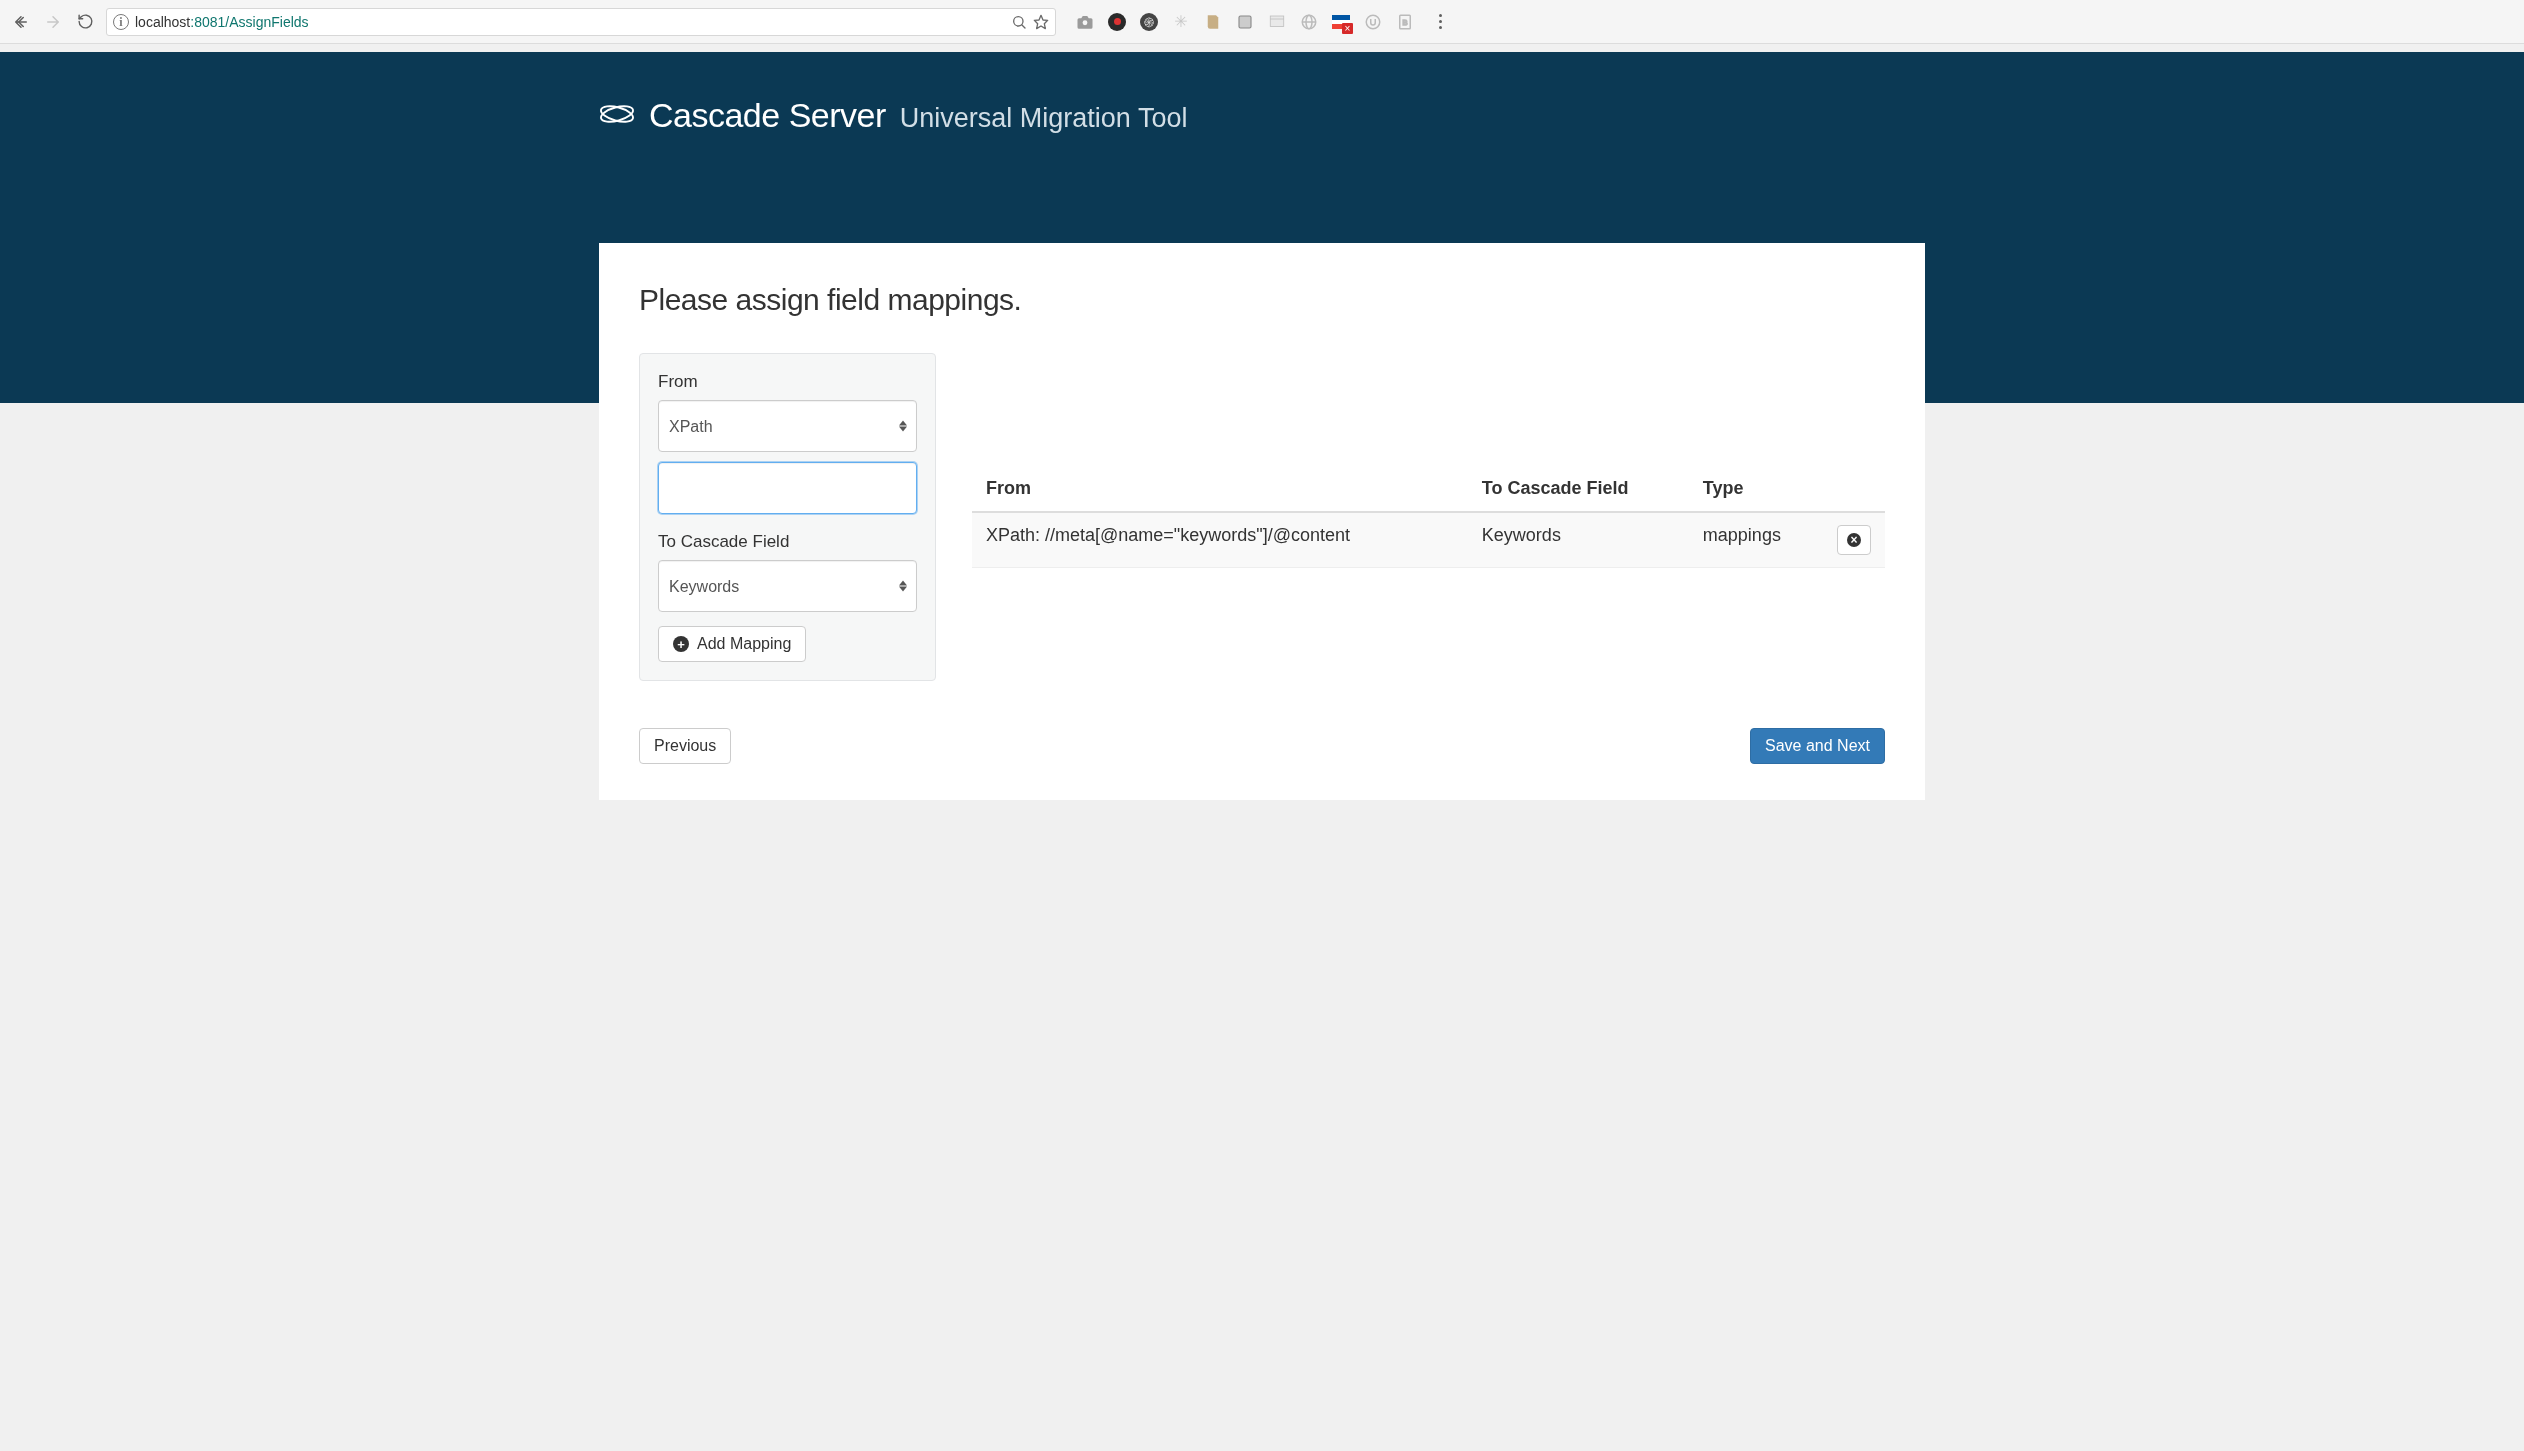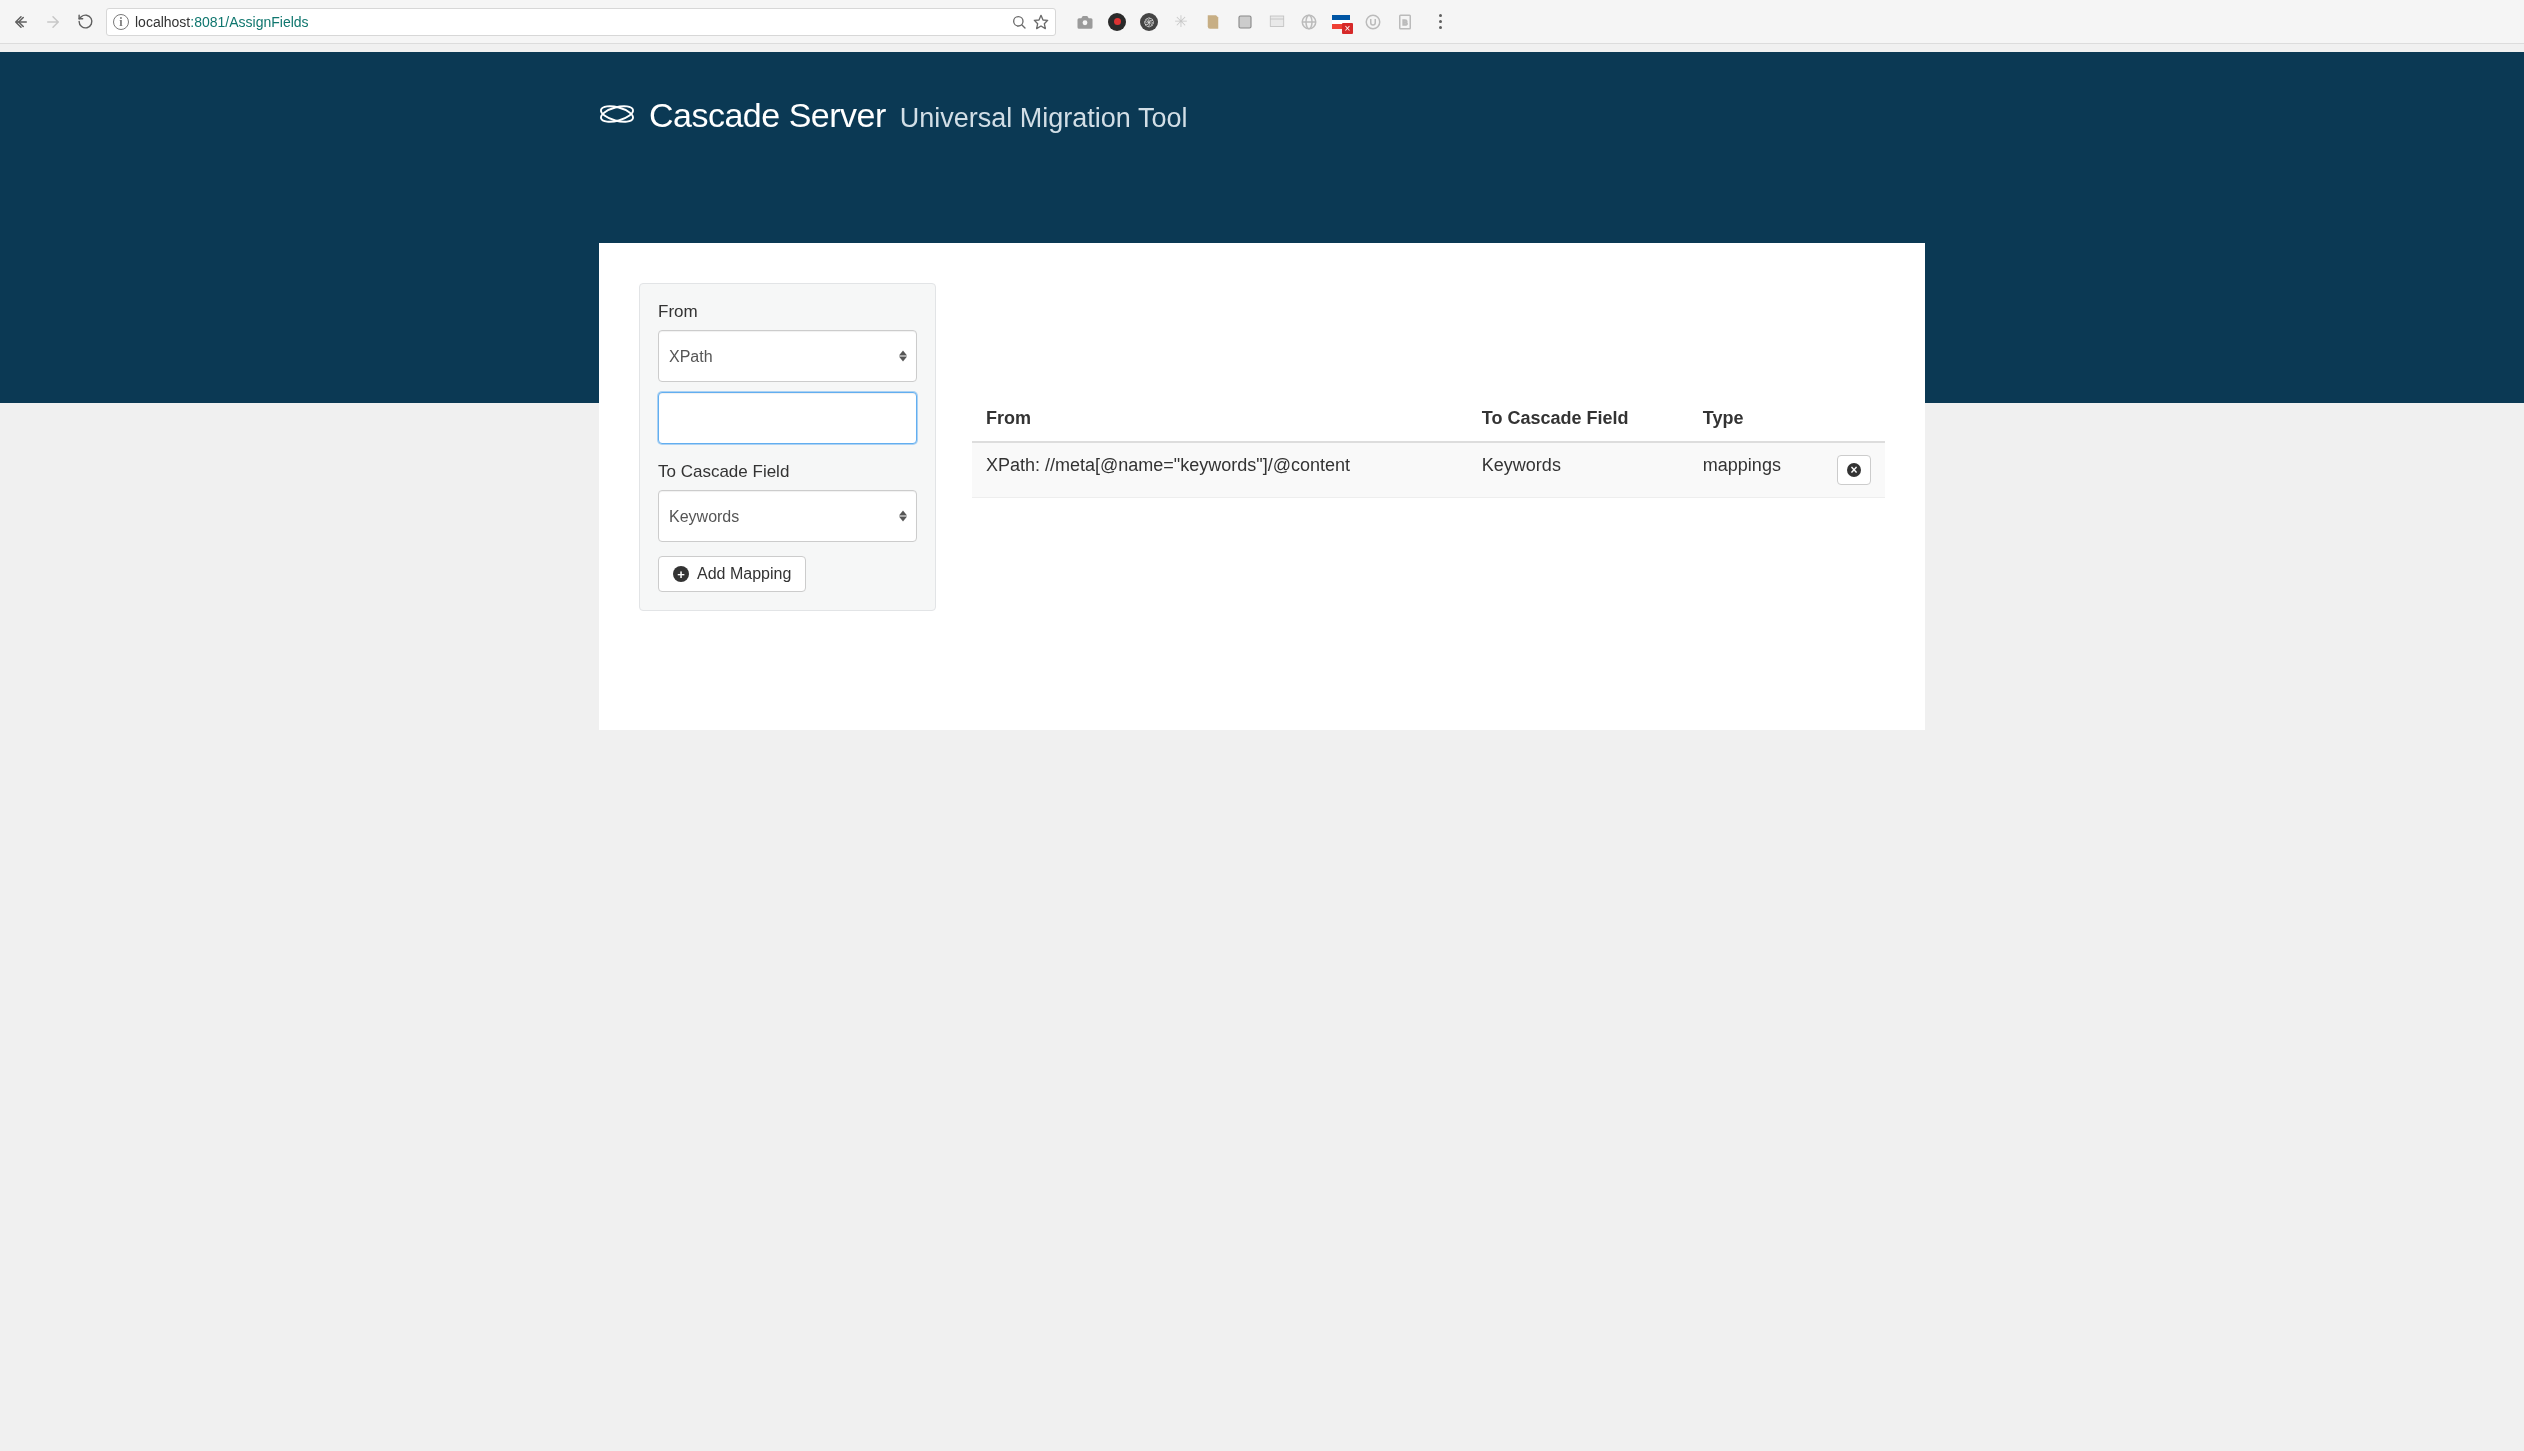--- a/index.html
+++ b/index.html
@@ -340,20 +340,21 @@
         </svg>
       </span>
       <span class="brand-title">Cascade Server</span>
       <span class="brand-sub">Universal Migration Tool</span>
     </div>
   </div>
 </div>
 
 <div class="page-content-wrap">
 <div class="card">
+  <h2>Please assign field mappings.</h2>
 
   <div class="columns">
 
     <div class="panel">
       <label class="section">From</label>
       <div class="select-wrap">
         <select class="form-select">
           <option>XPath</option>
         </select>
         <span class="caret"></span>
@@ -399,15 +400,23 @@
               <button class="icon-btn">
                 <span class="x-circle">×</span>
               </button>
             </td>
           </tr>
         </tbody>
       </table>
     </div>
   </div>
 
+  <div class="footer-bar">
+    <button class="btn">
+      <span>Previous</span>
+    </button>
+    <button class="btn btn-primary">
+      <span>Save and Next</span>
+    </button>
+  </div>
 </div>
 </div>
 
 
 </body></html>

